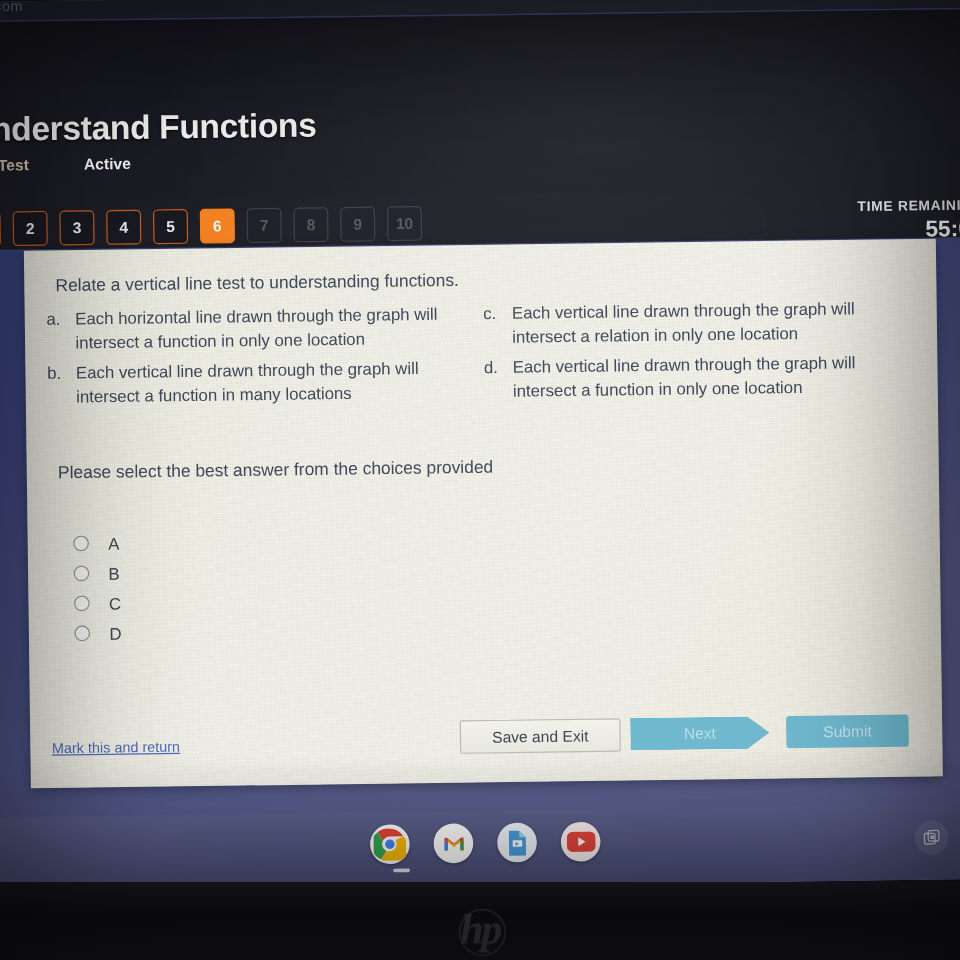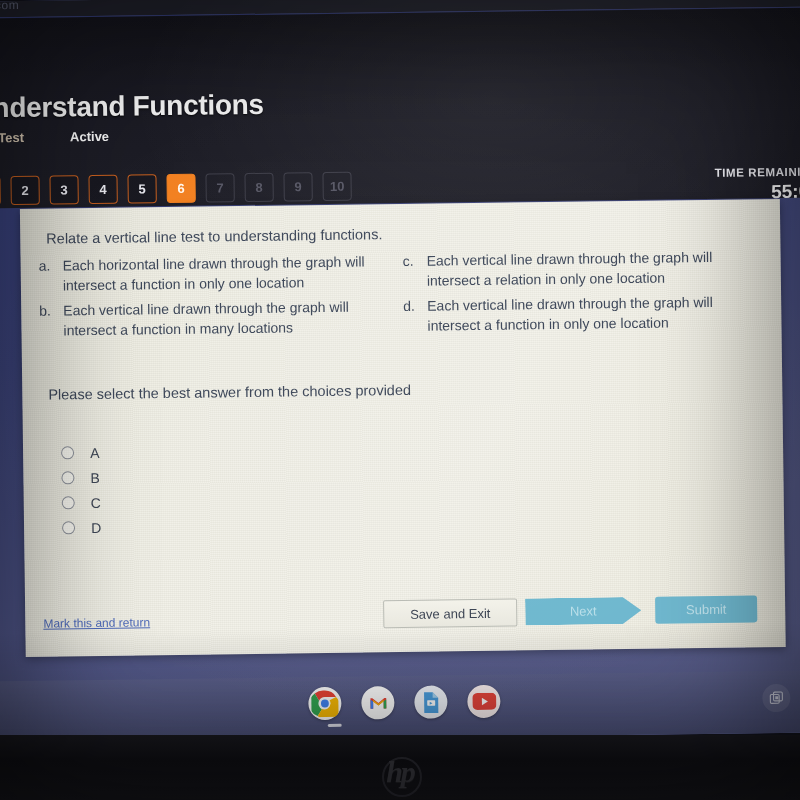--- a/index.html
+++ b/index.html
@@ -34,21 +34,21 @@
     background: linear-gradient(180deg, #15151a 0%, #0d0d11 40%, #121216 100%);
   }
   #hp-logo {
     position: absolute;
     left: 0; top: 755px;
     width: 800px;
     text-align: center;
     font-family: "Liberation Serif", serif;
     font-style: italic;
     font-weight: bold;
-    font-size: 30px;
+    font-size: 35px;
     letter-spacing: -2px;
     color: #2e2e33;
     text-shadow: 0 1px 1px rgba(255,255,255,0.06);
   }
   #hp-ring {
     position: absolute;
     left: 382px; top: 757px;
     width: 36px; height: 36px;
     border-radius: 50%;
     border: 2px solid #26262b;

